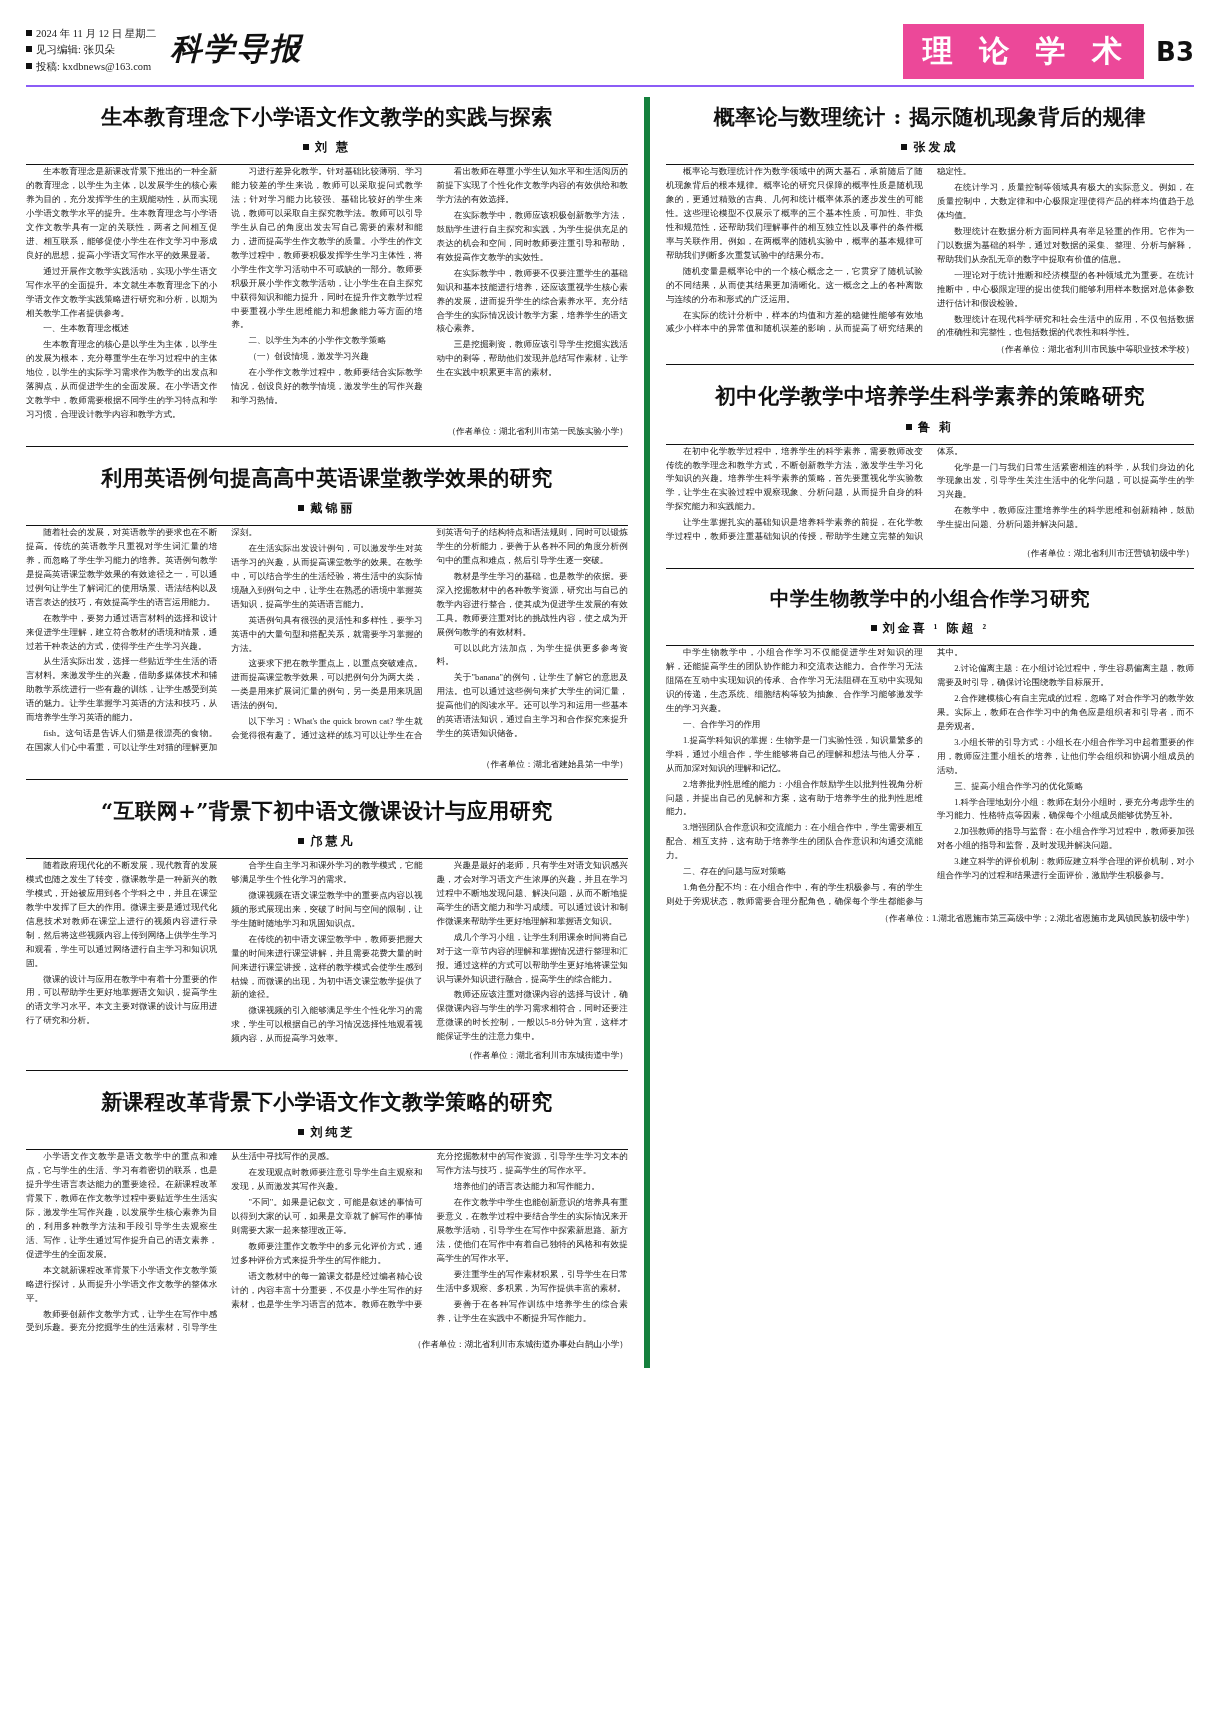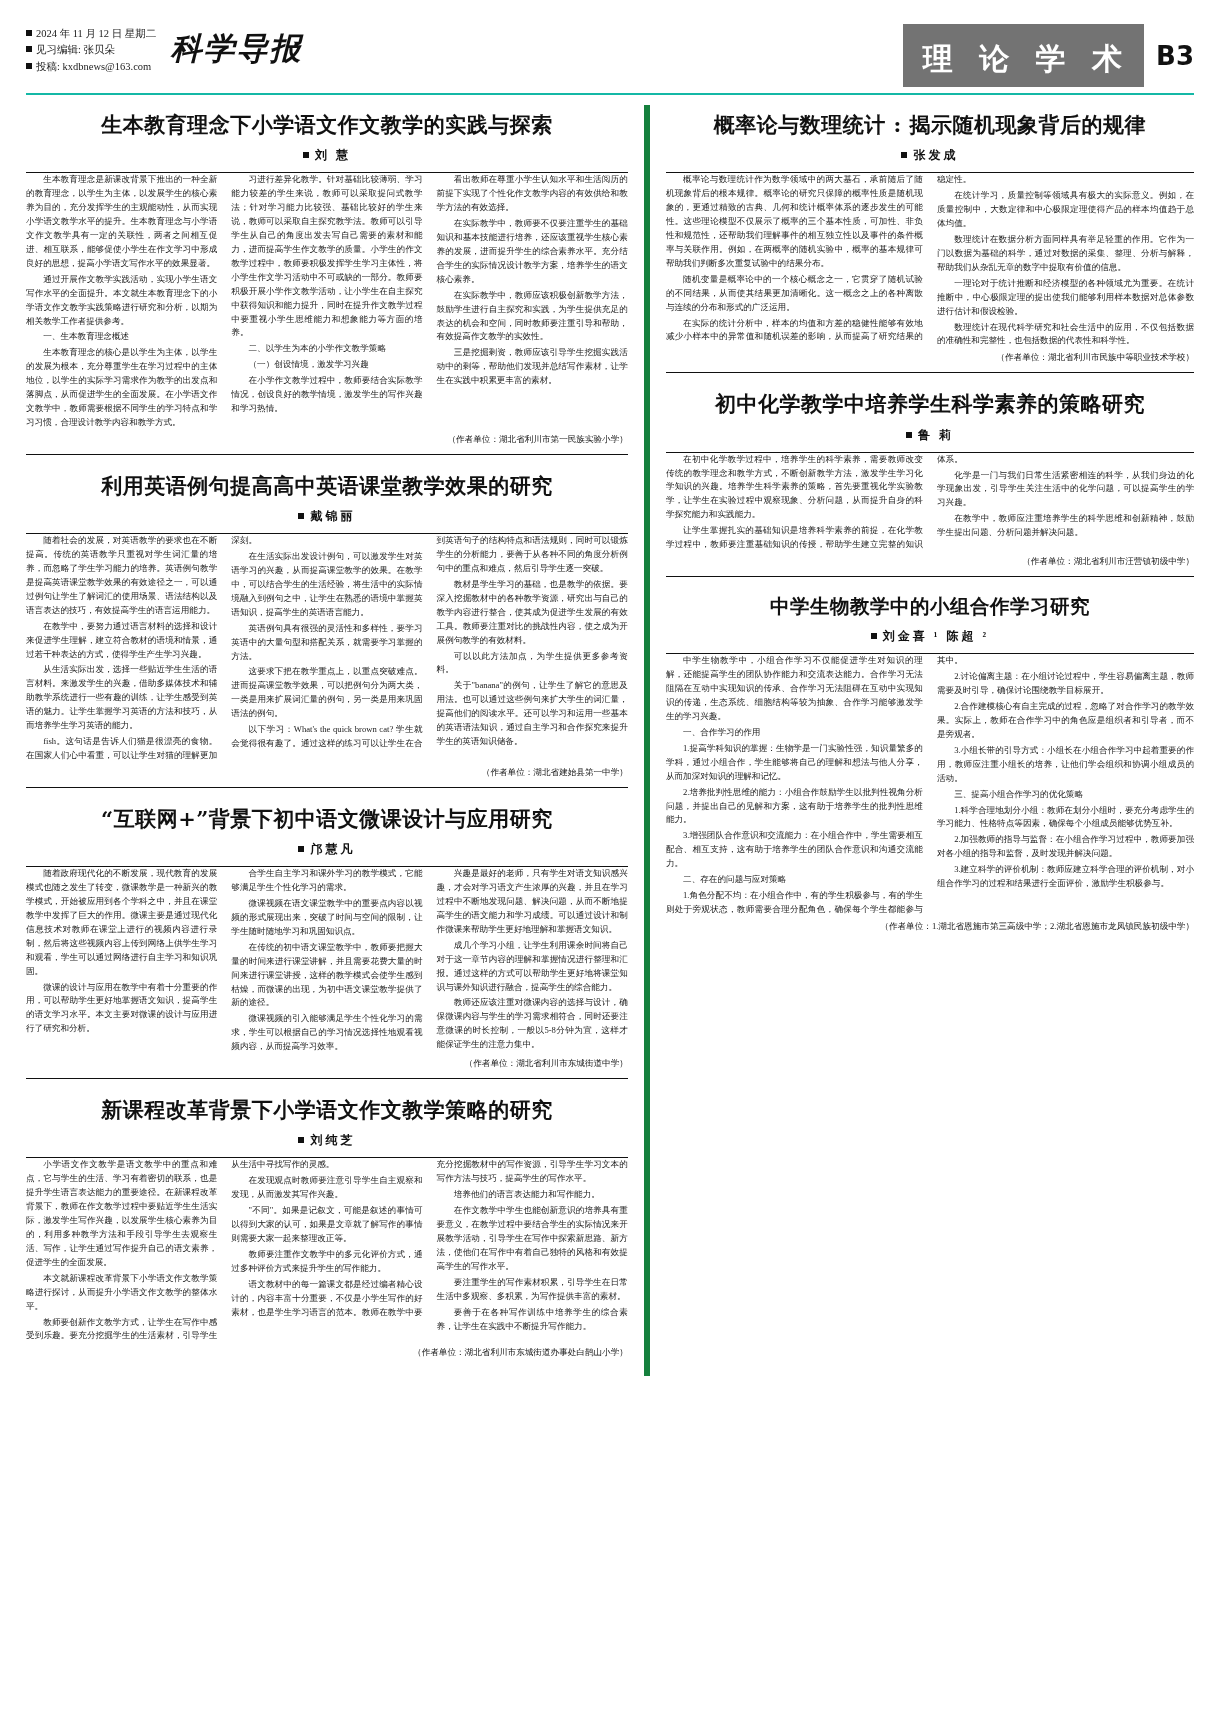--- a/index.html
+++ b/index.html
@@ -14,45 +14,45 @@
     min-height:1725px;
     box-sizing:border-box;
     padding:22px 26px 10px 26px;
     position:relative;
   }
   
   .masthead{
     display:flex;
     align-items:flex-start;
     justify-content:space-between;
-    border-bottom:2px solid #14b8a6;
+    border-bottom:2px solid #8b5cf6;
     padding-bottom:6px;
   }
   .mast-left{display:flex;align-items:flex-start;gap:14px;}
   .mast-meta{font-size:10.5px;line-height:1.55;color:#222;padding-top:4px;}
   .mast-meta div{white-space:nowrap;}
   .sq{display:inline-block;width:6px;height:6px;background:#111;margin-right:4px;vertical-align:1px;}
   .logo{
     font-family:Liberation Serif, serif;
     font-size:31px;
     font-weight:bold;
     letter-spacing:2px;
     font-style:italic;
     padding-top:6px;
     color:#111;
   }
   .mast-right{display:flex;align-items:center;gap:12px;padding-top:2px;}
   .section-badge{
-    background:#737373;
+    background:#ec4899;
     color:#fff;
     font-family:"DejaVu Serif", serif;
     font-weight:bold;
     font-size:30px;
     letter-spacing:8px;
-    padding:15px 14px 7px 20px;
+    padding:7px 14px 7px 20px;
   }
   .page-no{
     font-family:"DejaVu Sans", sans-serif;
     font-weight:bold;
     font-size:26px;
     line-height:1;
     color:#111;
   }
   
   .columns{
@@ -141,22 +141,22 @@
         <div class="body3">
           <p>生本教育理念是新课改背景下推出的一种全新的教育理念，以学生为主体，以发展学生的核心素养为目的，充分发挥学生的主观能动性，从而实现小学语文教学水平的提升。生本教育理念与小学语文作文教学具有一定的关联性，两者之间相互促进、相互联系，能够促使小学生在作文学习中形成良好的思想，提高小学语文写作水平的效果显著。</p>
           <p>通过开展作文教学实践活动，实现小学生语文写作水平的全面提升。本文就生本教育理念下的小学语文作文教学实践策略进行研究和分析，以期为相关教学工作者提供参考。</p>
           <p>一、生本教育理念概述</p>
           <p>生本教育理念的核心是以学生为主体，以学生的发展为根本，充分尊重学生在学习过程中的主体地位，以学生的实际学习需求作为教学的出发点和落脚点，从而促进学生的全面发展。在小学语文作文教学中，教师需要根据不同学生的学习特点和学习习惯，合理设计教学内容和教学方式。</p>
           <p>习进行差异化教学。针对基础比较薄弱、学习能力较差的学生来说，教师可以采取提问式教学法；针对学习能力比较强、基础比较好的学生来说，教师可以采取自主探究教学法。教师可以引导学生从自己的角度出发去写自己需要的素材和能力，进而提高学生作文教学的质量。小学生的作文教学过程中，教师要积极发挥学生学习主体性，将小学生作文学习活动中不可或缺的一部分。教师要积极开展小学作文教学活动，让小学生在自主探究中获得知识和能力提升，同时在提升作文教学过程中要重视小学生思维能力和想象能力等方面的培养。</p>
           <p>二、以学生为本的小学作文教学策略</p>
           <p>（一）创设情境，激发学习兴趣</p>
           <p>在小学作文教学过程中，教师要结合实际教学情况，创设良好的教学情境，激发学生的写作兴趣和学习热情。</p>
           <p>看出教师在尊重小学生认知水平和生活阅历的前提下实现了个性化作文教学内容的有效供给和教学方法的有效选择。</p>
+          <p>在实际教学中，教师应该积极创新教学方法，鼓励学生进行自主探究和实践，为学生提供充足的表达的机会和空间，同时教师要注重引导和帮助，有效提高作文教学的实效性。</p>
           <p>在实际教学中，教师要不仅要注重学生的基础知识和基本技能进行培养，还应该重视学生核心素养的发展，进而提升学生的综合素养水平。充分结合学生的实际情况设计教学方案，培养学生的语文核心素养。</p>
-          <p>在实际教学中，教师应该积极创新教学方法，鼓励学生进行自主探究和实践，为学生提供充足的表达的机会和空间，同时教师要注重引导和帮助，有效提高作文教学的实效性。</p>
           <p>三是挖掘剩资，教师应该引导学生挖掘实践活动中的剩等，帮助他们发现并总结写作素材，让学生在实践中积累更丰富的素材。</p>
         </div>
         <div class="sig">（作者单位：湖北省利川市第一民族实验小学）</div>
         <div class="rule-bot"></div>
       </div>
 
       <div class="article">
         <div class="art-title">利用英语例句提高高中英语课堂教学效果的研究</div>
         <div class="byline"><span class="b-sq"></span><span class="name">戴锦丽</span></div>
         <div class="rule-top"></div>

